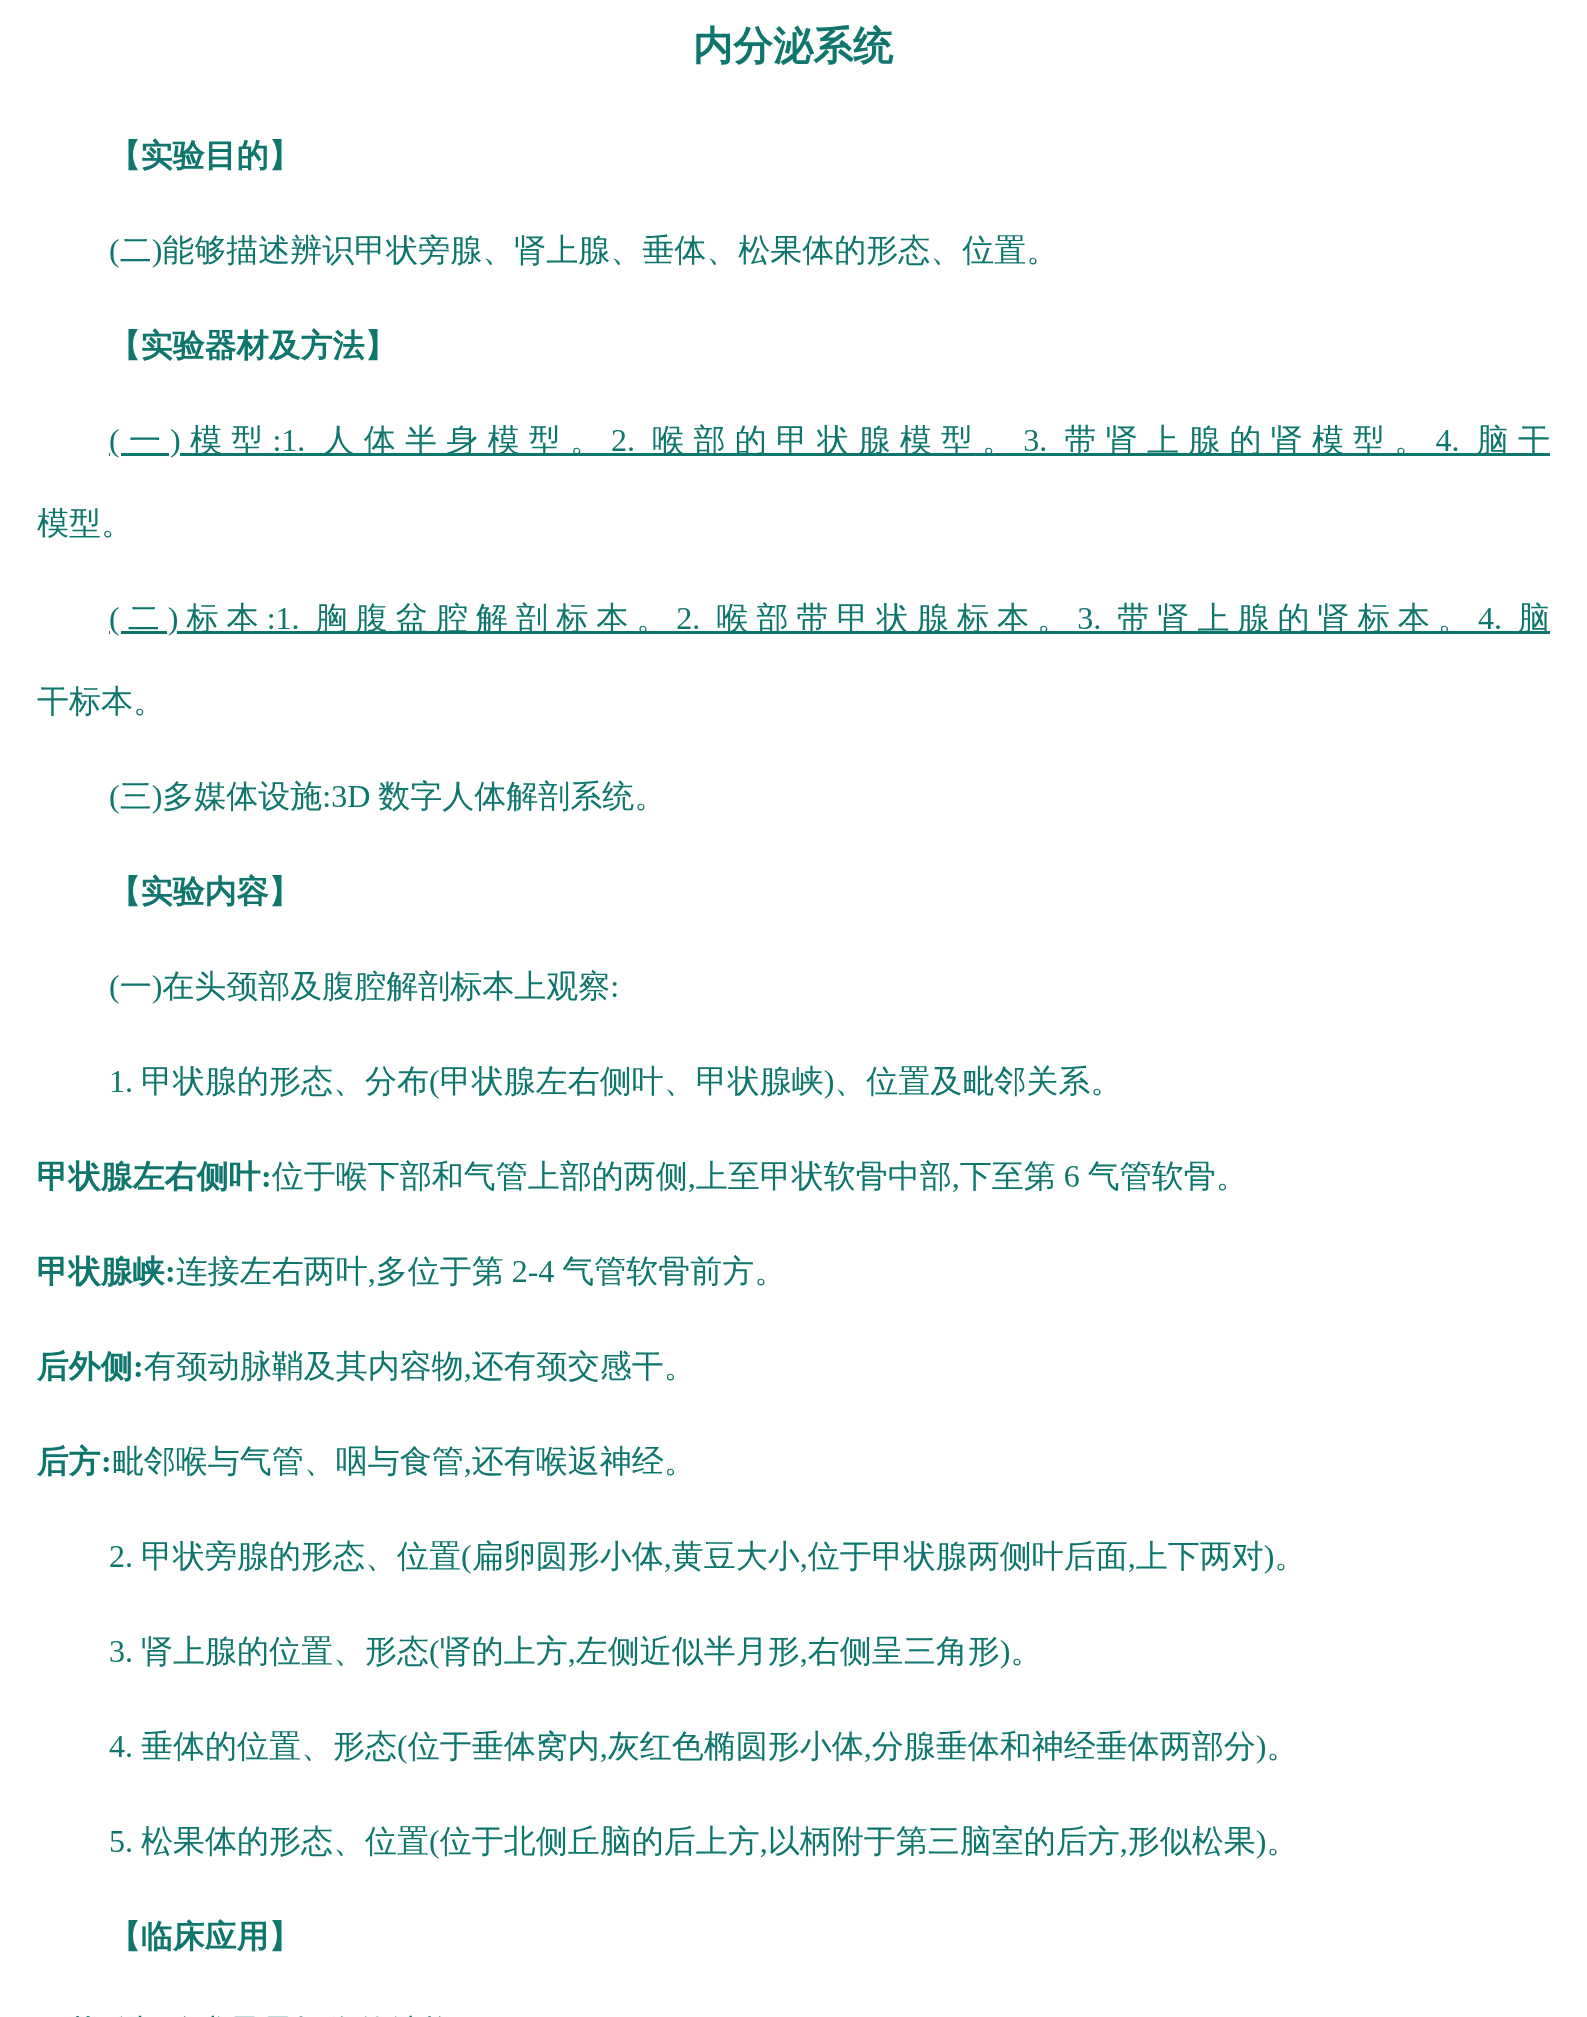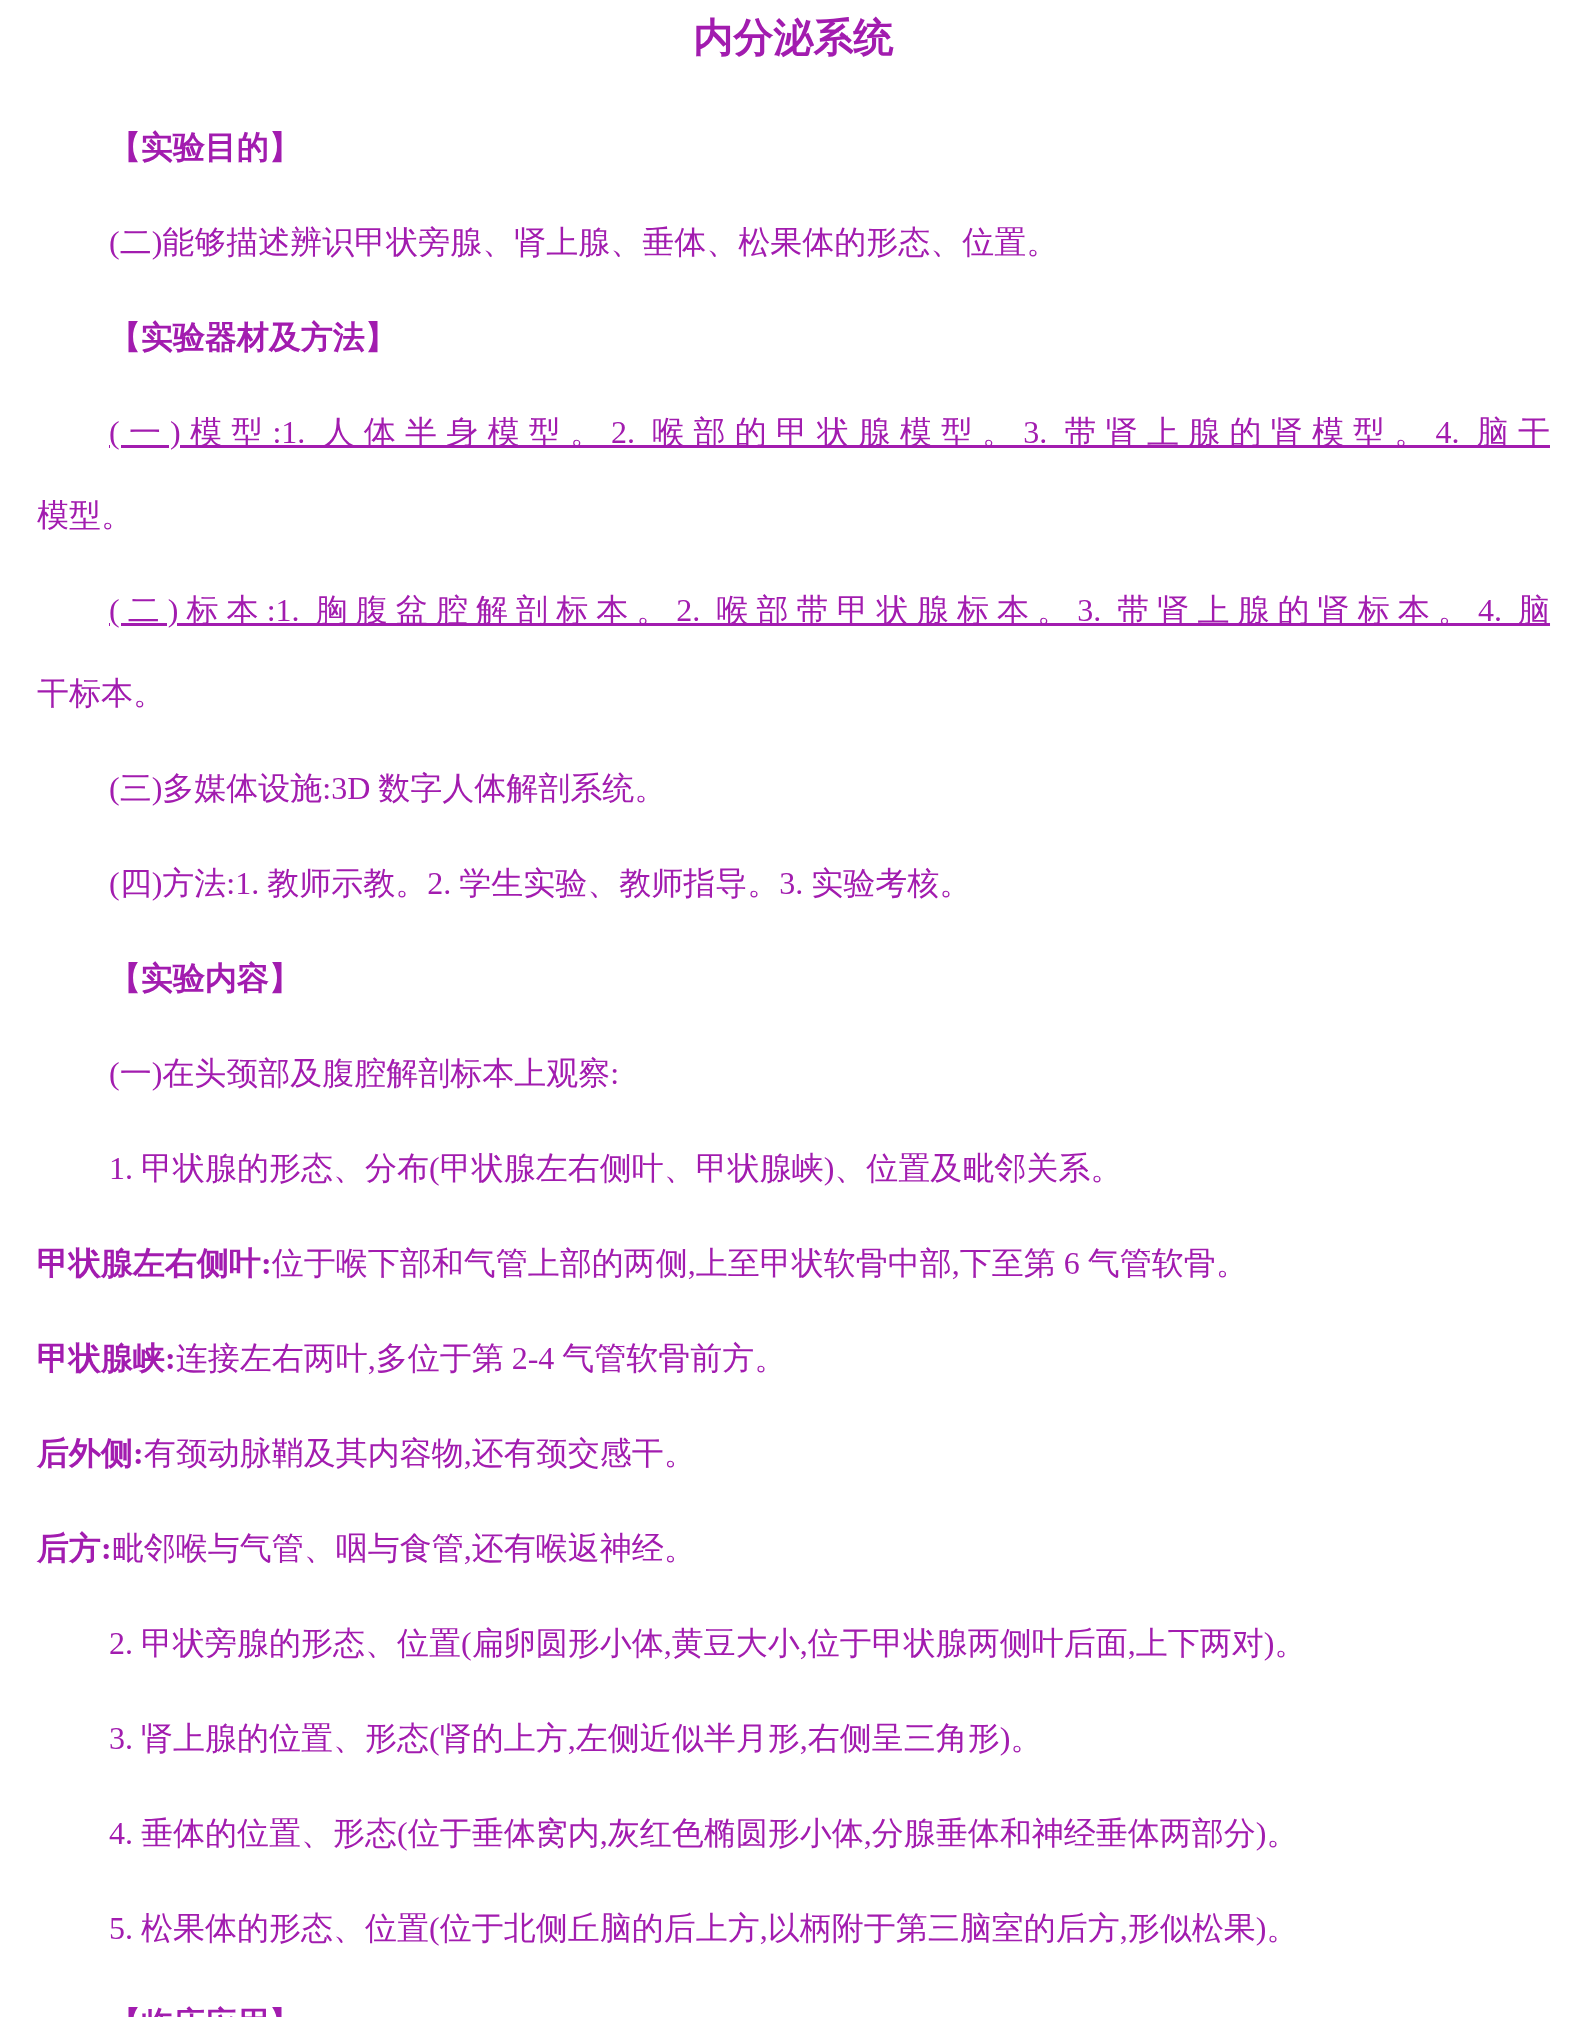--- a/index.html
+++ b/index.html
@@ -5,24 +5,24 @@
   html, body {
     margin: 0;
     padding: 0;
     background: #ffffff;
   }
   .page {
     position: relative;
     width: 1587px;
     height: 2017px;
     background: #ffffff;
-    color: #a21caf;
+    color: #0f766e;
     font-family: "Liberation Serif", "DejaVu Serif", serif;
     box-sizing: border-box;
-    padding: 8px 25px 0 25px;
+    padding: 16px 25px 0 25px;
     overflow: hidden;
   }
   .doc-title {
     margin: 0 0 38px 0;
     font-size: 40px;
     line-height: 60px;
     font-weight: bold;
     text-align: center;
   }
   .body-text p {
@@ -76,21 +76,20 @@
         <span class="l2">模型。</span>
       </p>
 
     <p class="wrap">
         <span class="l1">(二)标本:1. 胸腹盆腔解剖标本。2. 喉部带甲状腺标本。3. 带肾上腺的肾标本。4. 脑</span>
         <span class="l2">干标本。</span>
       </p>
 
     <p class="indent">(三)多媒体设施:3D 数字人体解剖系统。</p>
 
-    <p class="indent">(四)方法:1. 教师示教。2. 学生实验、教师指导。3. 实验考核。</p>
 
     <p class="heading">【实验内容】</p>
 
     <p class="indent">(一)在头颈部及腹腔解剖标本上观察:</p>
 
     <p class="indent">1. 甲状腺的形态、分布(甲状腺左右侧叶、甲状腺峡)、位置及毗邻关系。</p>
 
     <p class="leadin"><b>甲状腺左右侧叶:</b><span>位于喉下部和气管上部的两侧,上至甲状软骨中部,下至第 6 气管软骨。</span></p>
 
     <p class="leadin"><b>甲状腺峡:</b><span>连接左右两叶,多位于第 2-4 气管软骨前方。</span></p>

